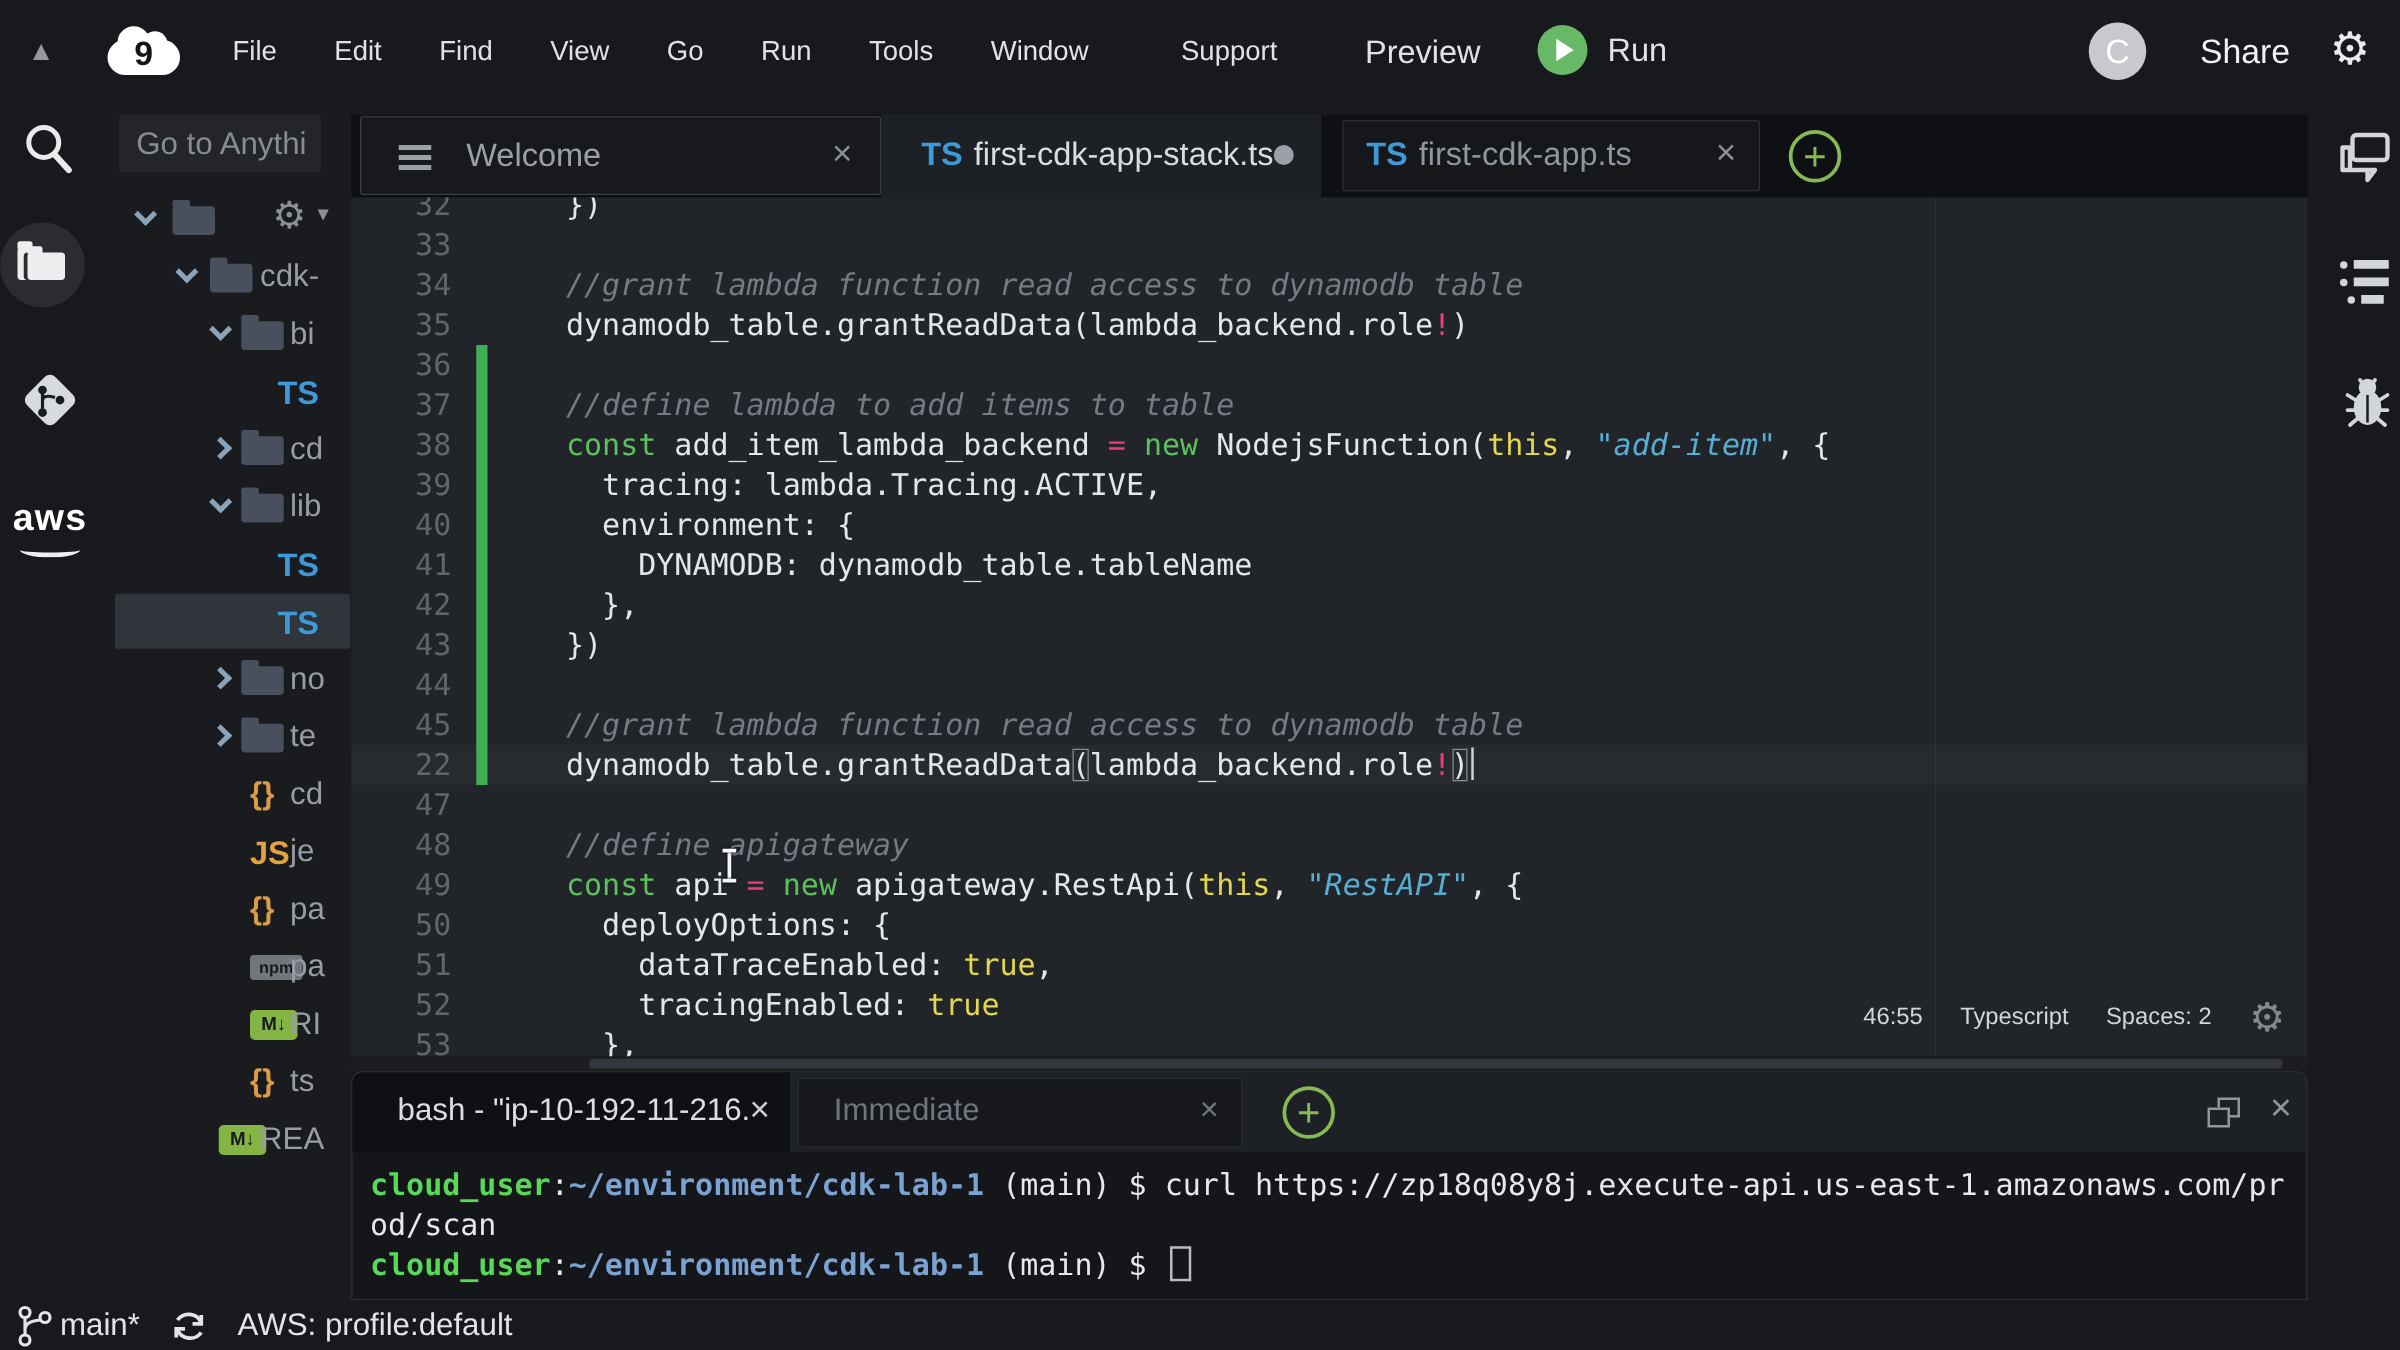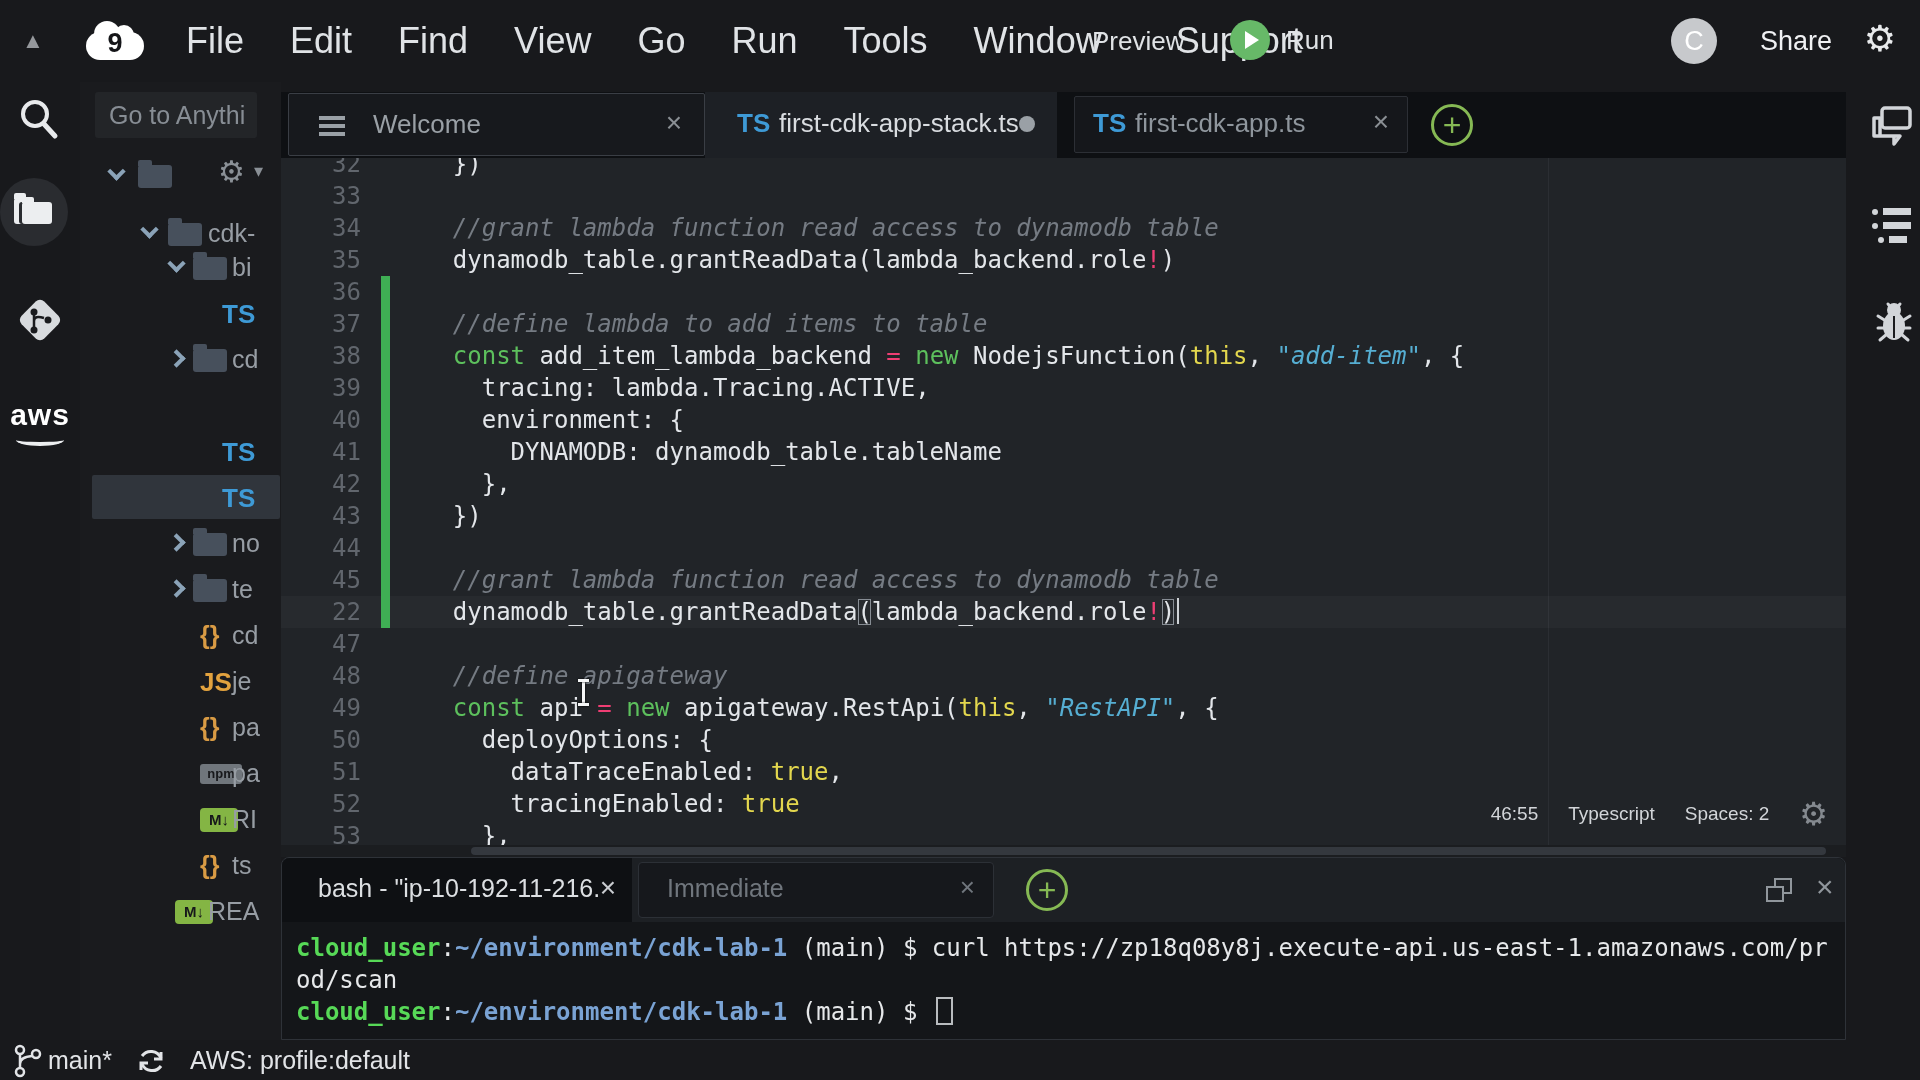--- a/index.html
+++ b/index.html
@@ -9,21 +9,21 @@
 
   
   #topbar { position:absolute; left:0; top:0; width:1920px; height:82px; background:#18191c; }
   #collapse-tri { position:absolute; left:22px; top:28px; font-size:22px; color:#95989c; }
   #c9logo { position:absolute; left:86px; top:22px; width:58px; height:40px; cursor:pointer; }
   #c9logo .cloud { position:absolute; left:0; top:10px; width:58px; height:28px; background:#ffffff; border-radius:14px; }
   #c9logo .cloud:before { content:""; position:absolute; left:8px; top:-11px; width:26px; height:26px; background:#fff; border-radius:50%; }
   #c9logo .cloud:after  { content:""; position:absolute; left:28px; top:-7px; width:20px; height:20px; background:#fff; border-radius:50%; }
   #c9logo .nine { position:absolute; left:0; top:6px; width:58px; text-align:center; color:#141518; font-weight:bold; font-size:27px; z-index:2; }
   #menu-left { position:absolute; left:163px; top:0; height:82px; display:flex; align-items:center; }
-  .menu-item { color:#e0e3e6; font-size:36px; padding:0 23px; cursor:default; }
+  .menu-item { color:#e0e3e6; font-size:22px; padding:0 23px; cursor:default; }
   #preview-label { position:absolute; left:1092px; top:26px; font-size:26px; color:#e0e3e6; }
   #run-group { position:absolute; left:1230px; top:20px; display:flex; align-items:center; gap:16px; }
   #run-circle { width:40px; height:40px; border-radius:50%; background:#67b968; position:relative; }
   #run-circle .tri { position:absolute; left:15px; top:11px; width:0; height:0;
                      border-left:14px solid #ffffff; border-top:9px solid transparent; border-bottom:9px solid transparent; }
   #run-label { font-size:26px; color:#e0e3e6; }
   #avatar { position:absolute; right:203px; top:18px; width:46px; height:46px; border-radius:50%;
             background:#c7c9cc; color:#ffffff; font-size:27px; text-align:center; line-height:46px; }
   #share-label { position:absolute; right:88px; top:26px; font-size:27px; color:#f0f1f3; }
   #settings-gear { position:absolute; right:24px; top:18px; font-size:36px; color:#e8eaec; }
@@ -217,37 +217,42 @@
 
   <div id="sidebar">
     <div id="goto-box">Go to Anythi</div>
     <div id="file-tree">
         <div class="tree-row" style="top: 0px;">
           <span class="chev down" style="left: 30px;"></span>
           <span class="tfold" style="left: 58px;"></span>
           <span id="tree-gear">⚙</span>
           <span id="tree-gear-caret">▾</span>
         </div>
-        <div class="tree-row" style="top: 58px;">
+        <div class="tree-row" style="top: 46px;">
           <span class="chev down" style="left: 63px;"></span>
           <span class="tfold" style="left: 88px;"></span>
           <span class="tlabel" style="left: 128px;">cdk-</span>
         </div>
         <div class="tree-row" style="top: 92px; text-align: center;">
           <span class="chev down" style="left: 90px;"></span>
           <span class="tfold" style="left: 113px;"></span>
           <span class="tlabel" style="left: 152px;">bi</span>
         </div>
         <div class="tree-row" style="top: 138px;">
           <span class="fi ts" style="left: 142px;">TS</span>
         </div>
         <div class="tree-row" style="top: 184px;">
           <span class="chev right" style="left: 90px;"></span>
           <span class="tfold" style="left: 113px;"></span>
           <span class="tlabel" style="left: 152px;">cd</span>
+        </div>
+        <div class="tree-row" style="top: 230px;">
+          <span class="chev down" style="left: 90px;"></span>
+          <span class="tfold" style="left: 113px;"></span>
+          <span class="tlabel" style="left: 152px;">lib</span>
         </div>
         <div class="tree-row" style="top: 276px;">
           <span class="fi ts" style="left: 142px;">TS</span>
         </div>
         <div class="tree-row" style="top: 322px;">
           <div class="hl"></div>
           <span class="fi ts" style="left: 142px;">TS</span>
         </div>
         <div class="tree-row" style="top: 368px;">
           <span class="chev right" style="left: 90px;"></span>

